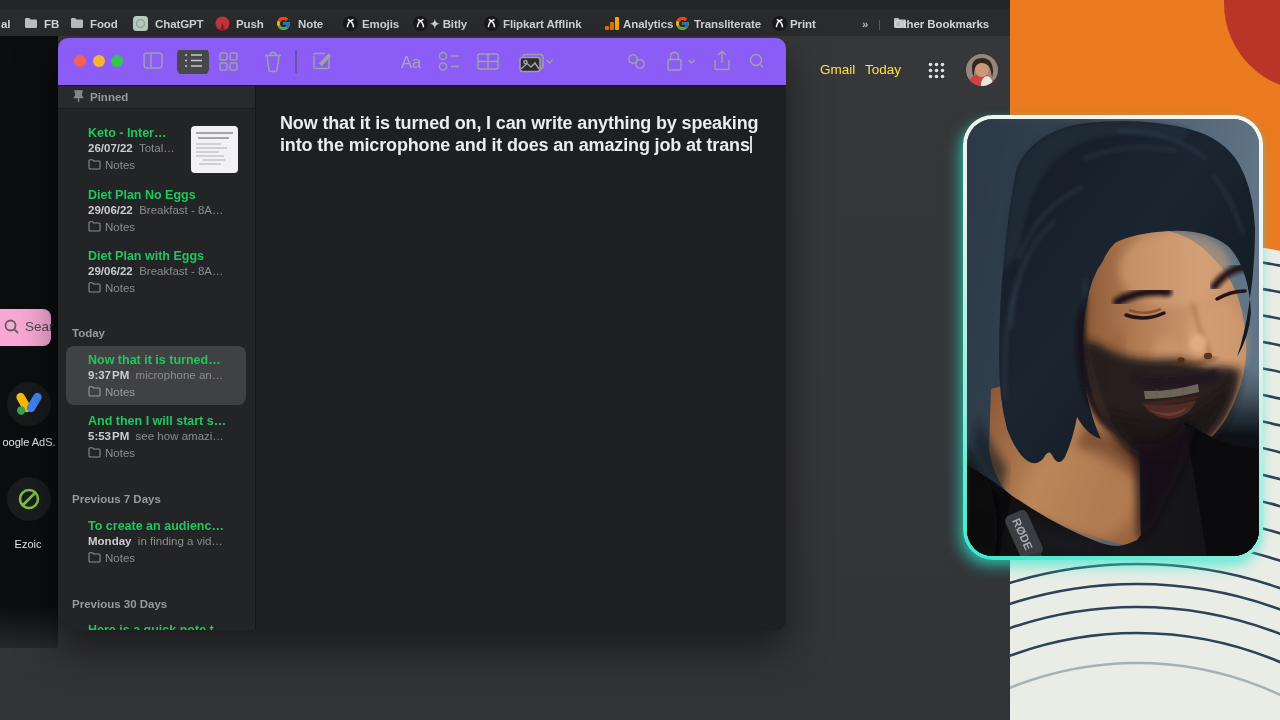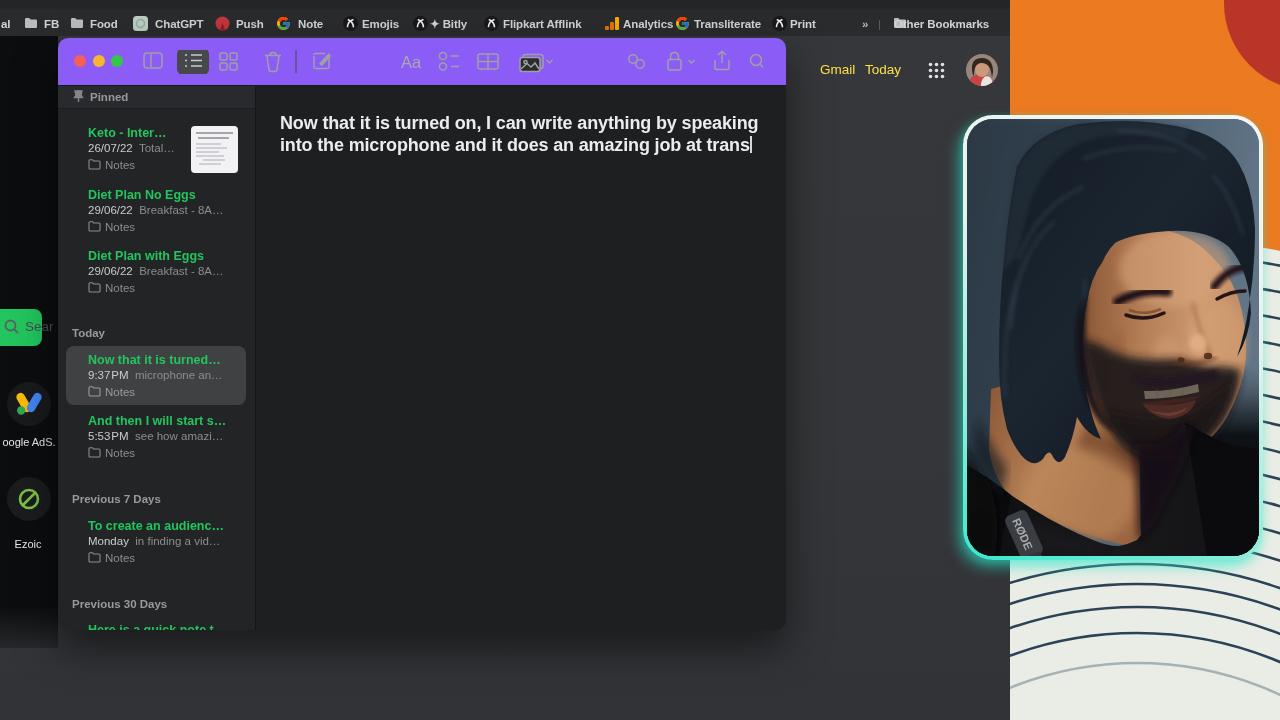--- a/index.html
+++ b/index.html
@@ -9,35 +9,35 @@
   
   #browser{left:0;top:0;width:1010px;height:720px;
     background:linear-gradient(180deg,#36373a 0%,#353639 60%,#323337 100%);}
   #bmbar{left:0;top:0;width:1010px;height:36px;background:linear-gradient(180deg,#242528 0,#242528 8px,#2a2b2d 10px,#2a2b2d 100%);padding-left:36px;}
   .bm{position:absolute;top:12px;height:24px;display:flex;align-items:center;
     color:#d2d3d5;font-size:11.5px;font-weight:bold;letter-spacing:-0.1px;white-space:nowrap;}
   
   .gtxt{color:#fde047;font-size:13.5px;}
   
   #blackcol{left:0;top:36px;width:58px;height:612px;background:linear-gradient(180deg,#0c0d0f 0%,#0c0d0f 93%,#27282b 100%);}
-  #searchpill{left:0;top:309px;width:42px;height:37px;background:#22c55e;
+  #searchpill{left:0;top:309px;width:51px;height:37px;background:#f9a8d4;
     border-radius:0 8px 8px 0;}
   .icolabel{color:#e8e8e8;font-size:11px;text-align:center;width:80px;}
   
   #notes{left:58px;top:38px;width:728px;height:592px;border-radius:10px;
     background:#1e1f21;box-shadow:0 18px 40px rgba(0,0,0,.5), inset 0 0 0 1px rgba(255,255,255,.08);overflow:hidden;}
   #toolbar{left:0;top:0;width:728px;height:47px;background:#8b5cf6;
     border-bottom:1px solid #1a1a1b;}
   .tl{position:absolute;top:17px;width:12px;height:12px;border-radius:50%;}
   #sidebar{left:0;top:48px;width:197px;height:544px;background:#232426;
     border-right:1px solid #151617;}
   .shead{position:absolute;color:#98999c;font-size:11.5px;font-weight:bold;}
   .ntitle{position:absolute;color:#22c55e;font-size:12.5px;font-weight:bold;white-space:nowrap;}
   .nsub{position:absolute;font-size:11.5px;color:#8c8d8f;white-space:nowrap;}
-  .nsub b{color:#cbcccd;font-weight:normal;margin-top:39px;}
+  .nsub b{color:#cbcccd;font-weight:bold;margin-top:39px;}
   .nfold{position:absolute;font-size:11.5px;color:#8c8d8f;}
   #editor{left:198px;top:48px;width:530px;height:544px;background:#1e1f21;}
   #ndate{width:530px;text-align:center;top:5px;color:#929396;font-size:11.5px;left:0;}
   #nbody{left:24px;top:27px;width:500px;color:#ececee;font-size:18px;
     font-weight:bold;line-height:21.5px;letter-spacing:-0.15px;}
   #caret{display:inline-block;width:2px;height:17px;background:#d7d7d9;
     vertical-align:-2px;}
   
   #rightbg{left:1010px;top:0;width:270px;height:720px;}
   

